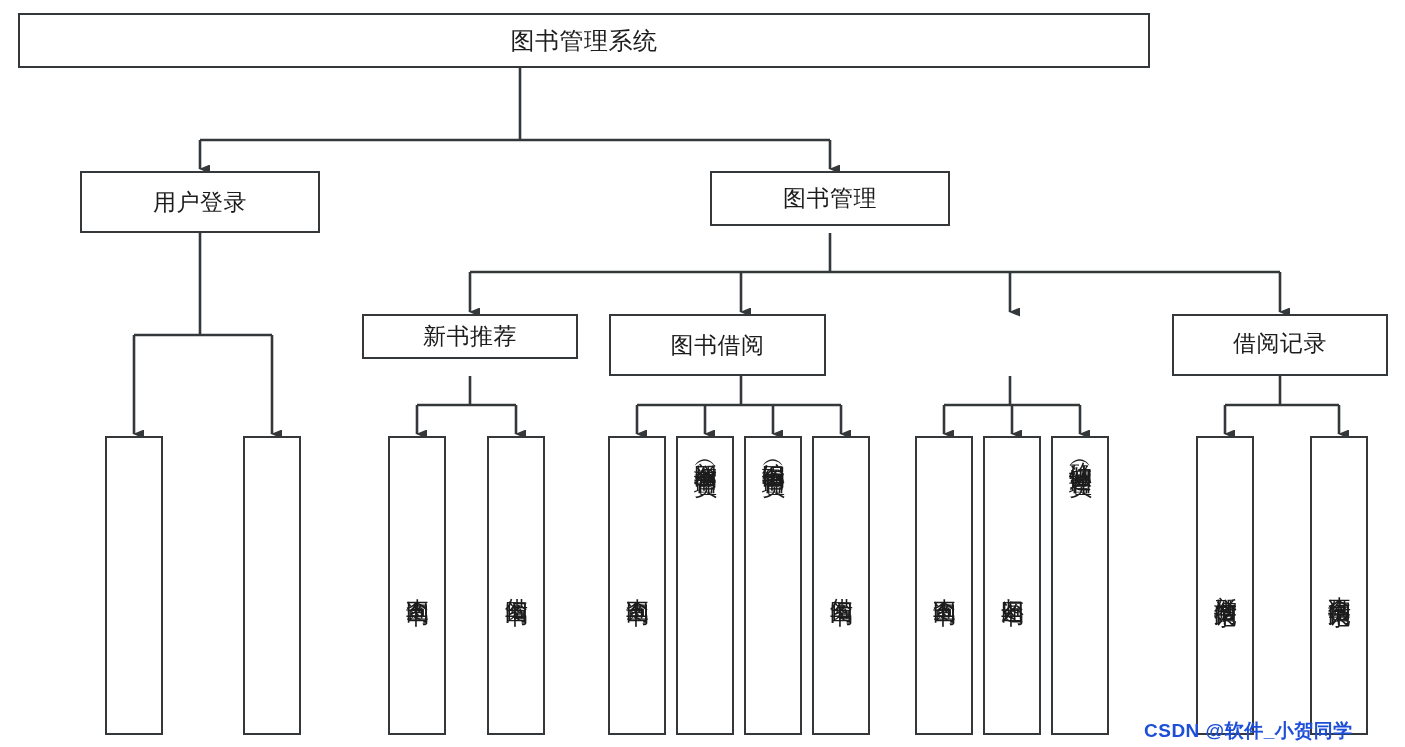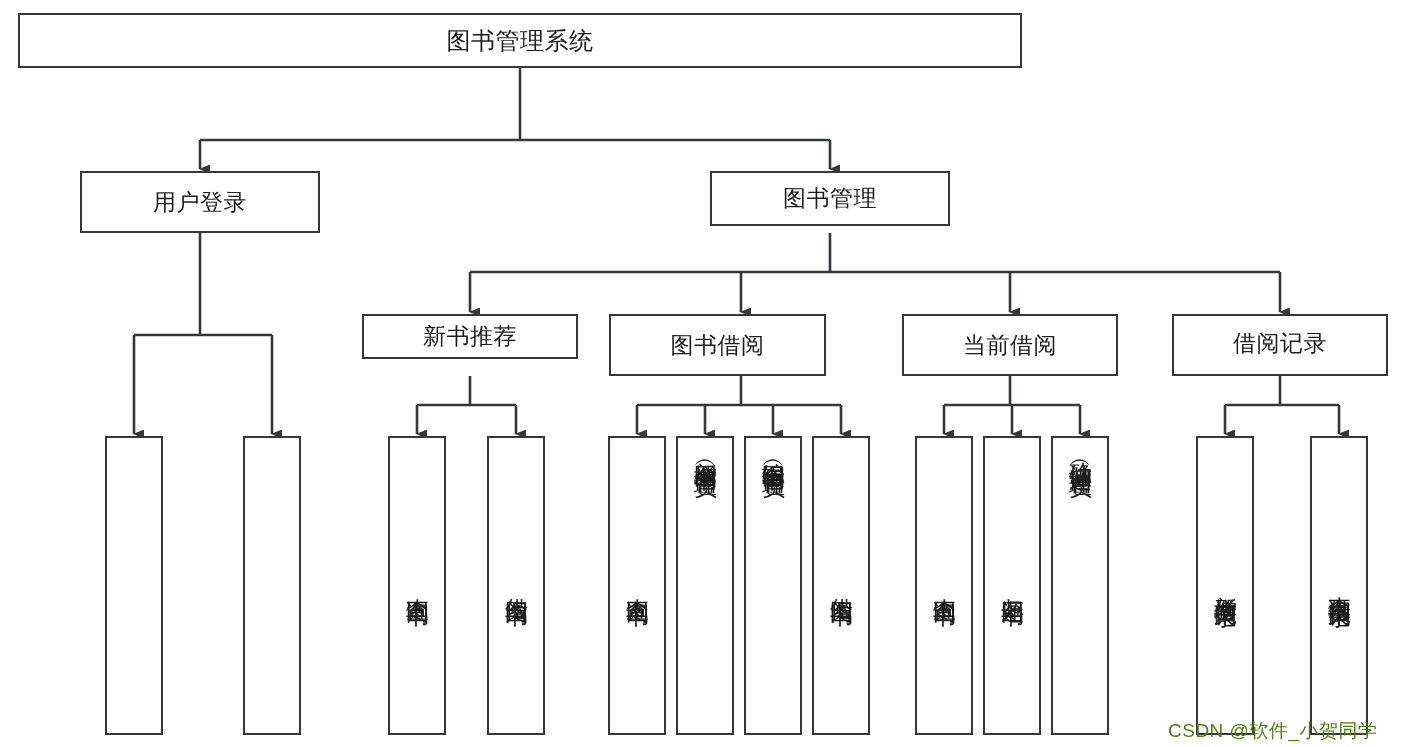--- a/index.html
+++ b/index.html
@@ -125,40 +125,37 @@
         <line x1="944" y1="405" x2="944" y2="434" marker-end="url(#arrowhead)"></line>
         <line x1="1012" y1="405" x2="1012" y2="434" marker-end="url(#arrowhead)"></line>
         <line x1="1080" y1="405" x2="1080" y2="434" marker-end="url(#arrowhead)"></line>
         <line x1="1280" y1="376" x2="1280" y2="405"></line>
         <line x1="1225" y1="405" x2="1339" y2="405"></line>
         <line x1="1225" y1="405" x2="1225" y2="434" marker-end="url(#arrowhead)"></line>
         <line x1="1339" y1="405" x2="1339" y2="434" marker-end="url(#arrowhead)"></line>
       </g>
   </svg>
 
-  <div class="node-box root" id="node-root" style="left: 18px; top: 13px; width: 1004px; height: 55px;">
+  <div class="node-box root" id="node-root" style="left: 18px; top: 13px; width: 1132px; height: 55px;">
     <span class="node-label-h">图书管理系统</span>
   </div>
 
   <div class="node-box" id="node-l1-0" style="left: 80px; top: 171px; width: 240px; height: 62px;">
     <span class="node-label-h">用户登录</span>
   </div>
   <div class="node-box" id="node-l1-1" style="left: 710px; top: 171px; width: 240px; height: 55px;">
     <span class="node-label-h">图书管理</span>
   </div>
 
   <div class="node-box" id="node-l2-0" style="left: 362px; top: 314px; width: 216px; height: 45px;">
     <span class="node-label-h">新书推荐</span>
   </div>
   <div class="node-box" id="node-l2-1" style="left: 609px; top: 314px; width: 217px; height: 62px;">
     <span class="node-label-h">图书借阅</span>
   </div>
-  <div class="node-box" id="node-l2-2" style="left: 902px; top: 314px; width: 216px; height: 62px;">
-    <span class="node-label-h">当前借阅</span>
-  </div>
   <div class="node-box" id="node-l2-3" style="left: 1172px; top: 314px; width: 216px; height: 62px; font-family: Liberation Mono, monospace;">
     <span class="node-label-h">借阅记录</span>
   </div>
 
   <div class="leaf-box align-bottom" id="leaf-0" style="left: 105px; top: 436px; width: 58px; height: 299px;">
     <span class="leaf-label-v">用户登录</span>
   </div>
   <div class="leaf-box align-bottom" id="leaf-1" style="left: 243px; top: 436px; width: 58px; height: 299px;">
     <span class="leaf-label-v">注销登录</span>
   </div>
@@ -189,15 +186,15 @@
   <div class="leaf-box align-top" id="leaf-10" style="left: 1051px; top: 436px; width: 58px; height: 299px;">
     <span class="leaf-label-v">确认归还（管理员）</span>
   </div>
   <div class="leaf-box align-center" id="leaf-11" style="left: 1196px; top: 436px; width: 58px; height: 299px;">
     <span class="leaf-label-v">新增借阅记录</span>
   </div>
   <div class="leaf-box align-center" id="leaf-12" style="left: 1310px; top: 436px; width: 58px; height: 299px;">
     <span class="leaf-label-v">查询借阅记录</span>
   </div>
 
-  <div class="watermark" id="watermark-el" style="left: 1168px; top: 718px; color: #4d7c0f;">CSDN @软件_小贺同学</div>
+  <div class="watermark" id="watermark-el" style="left: 1144px; top: 718px; color: #1d4ed8; font-weight: bold;">CSDN @软件_小贺同学</div>
 
 </div>
 
 </body></html>

